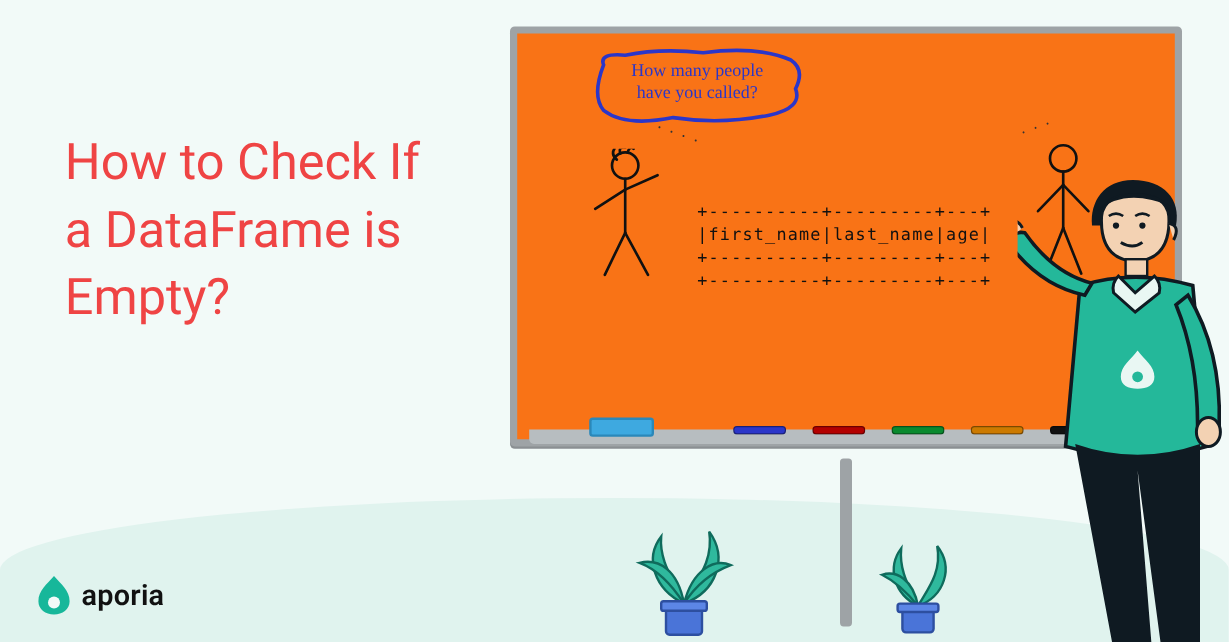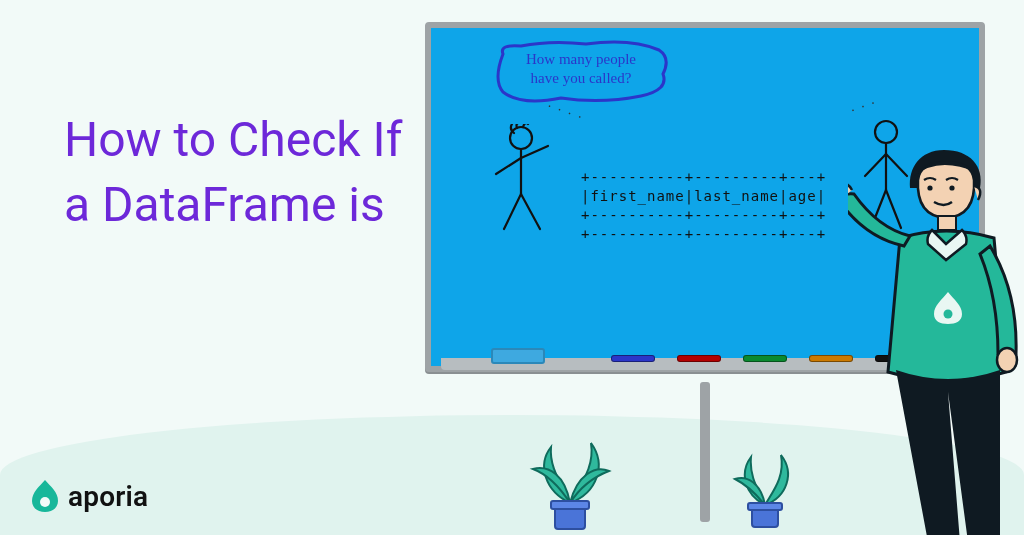--- a/index.html
+++ b/index.html
@@ -14,56 +14,56 @@
   .bg-wave {
     position: absolute;
     bottom: 0; left: 0; right: 0;
     height: 120px;
     background: #e0f3ee;
     border-top-left-radius: 50% 60px;
     border-top-right-radius: 50% 60px;
   }
   .headline {
     position: absolute;
-    left: 64px;
+    left: 54px;
     top: 108px;
-    font-size: 48px;
+    font-size: 42px;
     line-height: 1.35;
-    color: #6d28d9;
+    color: #ef4444;
     font-weight: 400;
   }
   .headline b { font-weight: 400; }
 
   .brand {
     position: absolute;
     left: 30px;
     bottom: 22px;
     display: flex;
     align-items: center;
     gap: 8px;
   }
   .brand-icon svg { display: block; }
   .brand-text {
-    font-size: 28px;
+    font-size: 24px;
     font-weight: 600;
     color: #111;
     letter-spacing: 0.2px;
   }
 
   
   .board-wrap {
     position: absolute;
     left: 425px;
     top: 22px;
     width: 560px;
   }
   .board {
     width: 560px;
     height: 350px;
-    background: #0ea5e9;
+    background: #f97316;
     border: 6px solid #9ea3a6;
     border-radius: 4px;
     box-shadow: 0 2px 0 #8a8f92;
     position: relative;
   }
   .tray {
     position: absolute;
     bottom: -4px; left: 10px; right: 10px;
     height: 12px;
     background: #b7bdc0;
@@ -148,20 +148,21 @@
   .presenter svg { display: block; }
 </style>
 </head>
 <body>
 
 <div class="bg-wave"></div>
 
 <div class="headline">
   <span>How to Check If</span><br>
   <span>a </span><b>DataFrame</b><span> is</span><br>
+  <b>Empty?</b>
 </div>
 
 <div class="brand">
   <span class="brand-icon">
     <svg width="30" height="34" viewBox="0 0 30 34">
       <path d="M15 1 C21 8 28 13 28 22 C28 29 22 33 15 33 C8 33 2 29 2 22 C2 13 9 8 15 1 Z" fill="#17b79a"></path>
       <circle cx="15" cy="23" r="5" fill="#f2faf8"></circle>
     </svg>
   </span>
   <span class="brand-text">aporia</span>

